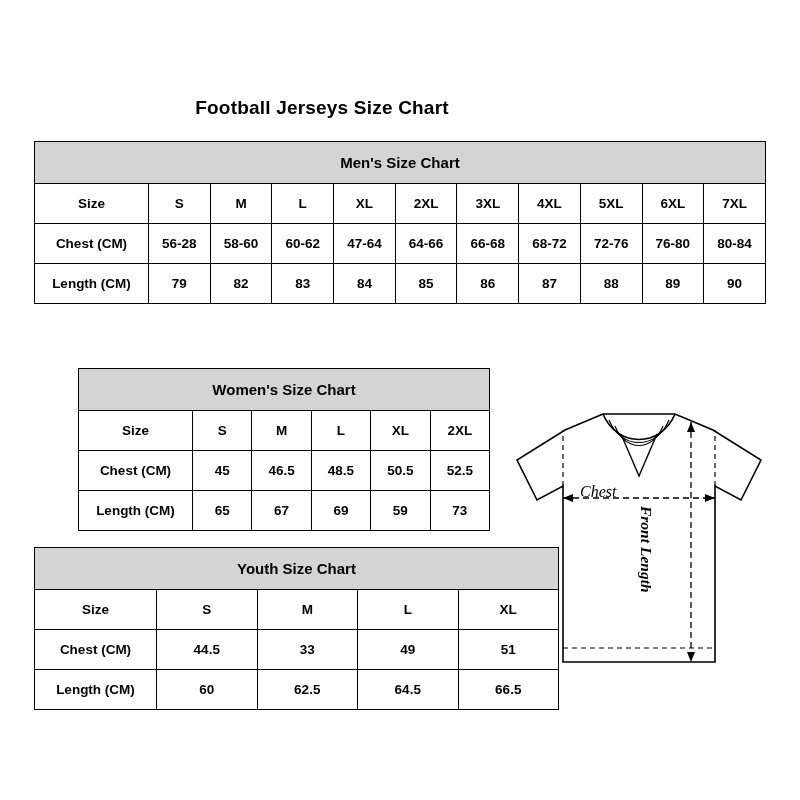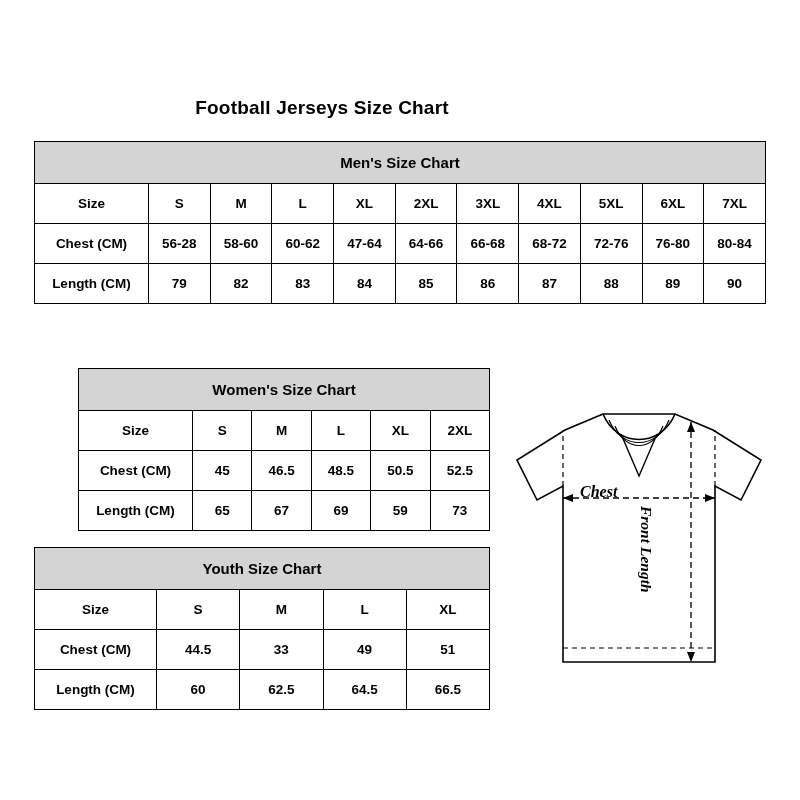--- a/index.html
+++ b/index.html
@@ -66,39 +66,39 @@
     top: 368px;
     width: 412px;
     margin-left: 44px;
   }
   #womens-table col.label-col { width: 114px; }
   
   #youth-table {
     position: absolute;
     left: 34px;
     top: 547px;
-    width: 456px;
+    width: 525px;
   }
   #youth-table col.label-col { width: 122px; }
 
   .shirt-wrap {
     position: absolute;
     left: 505px;
     top: 400px;
     width: 268px;
     height: 290px;
   }
   .shirt-wrap svg { display: block; }
   .chest-label {
     position: absolute;
     left: 580px;
     top: 483px;
     font-size: 16px;
     font-style: italic;
-    font-weight: bold;
+    font-weight: normal;
     font-family: "Liberation Serif", serif;
   }
   .front-length-label {
     position: absolute;
     left: 655px;
     top: 506px;
     font-size: 15.5px;
     font-style: italic;
     font-weight: bold;
     font-family: "Liberation Serif", serif;

